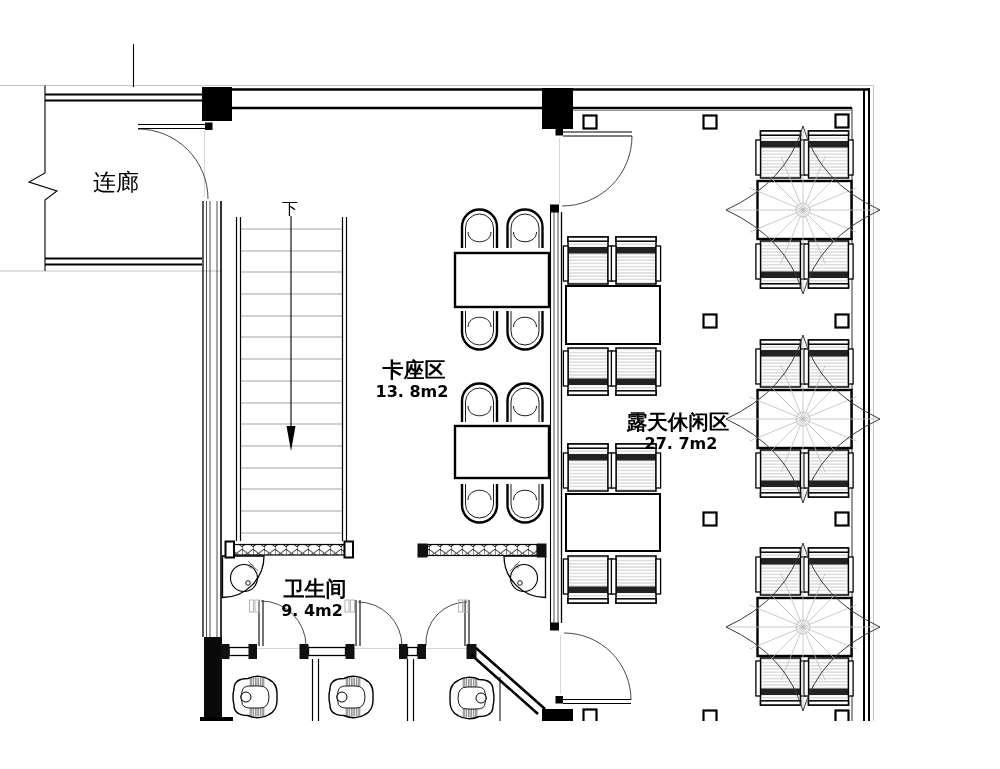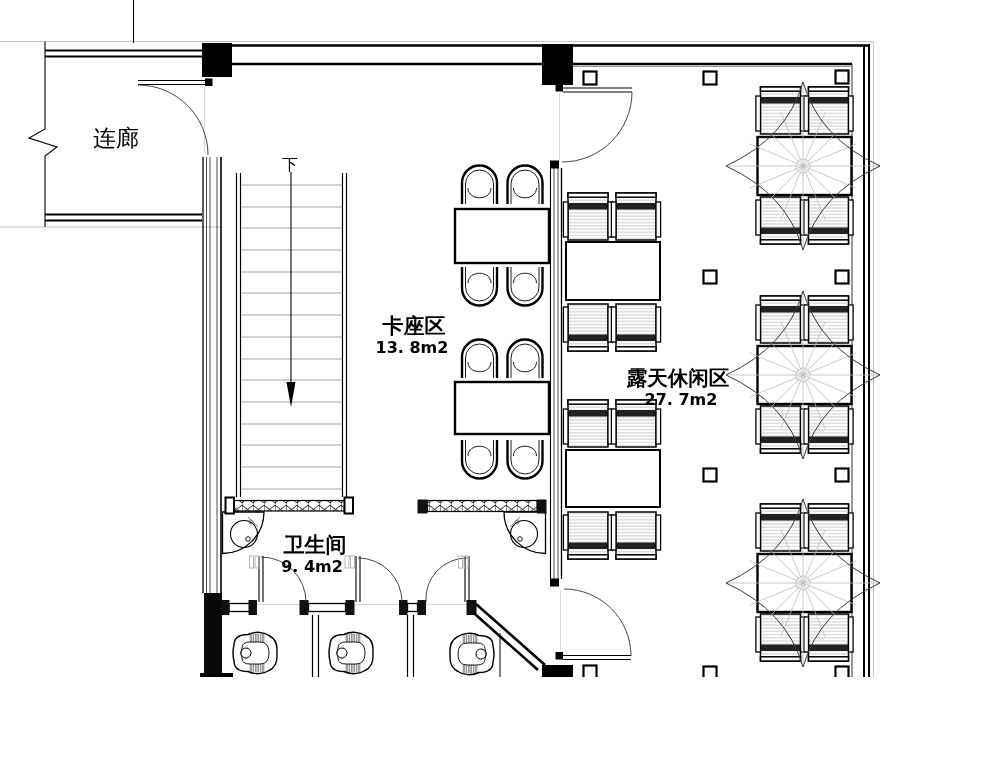--- a/index.html
+++ b/index.html
@@ -1,16 +1,16 @@
 <!DOCTYPE html>
 <html><head>
 <meta charset="utf-8">
 <style>
   html,body{margin:0;padding:0;background:#fff;}
-  .canvas{position:relative;width:1000px;height:677px;background:#ffffff;overflow:hidden;}
+  .canvas{position:relative;width:1000px;height:677px;background:#ffffff;overflow:hidden;margin-top:44px;}
   svg{position:absolute;left:0;top:0;}
   text{fill:#000;}
   .lbl-hei{font-family:"DejaVu Sans","Liberation Sans",sans-serif;font-weight:bold;}
   .lbl-song{font-family:"DejaVu Serif","Liberation Serif",serif;font-weight:normal;}
 </style>
 </head>
 <body>
 
 <div class="canvas">
 <svg width="1000" height="769" viewBox="0 0 1000 769">

